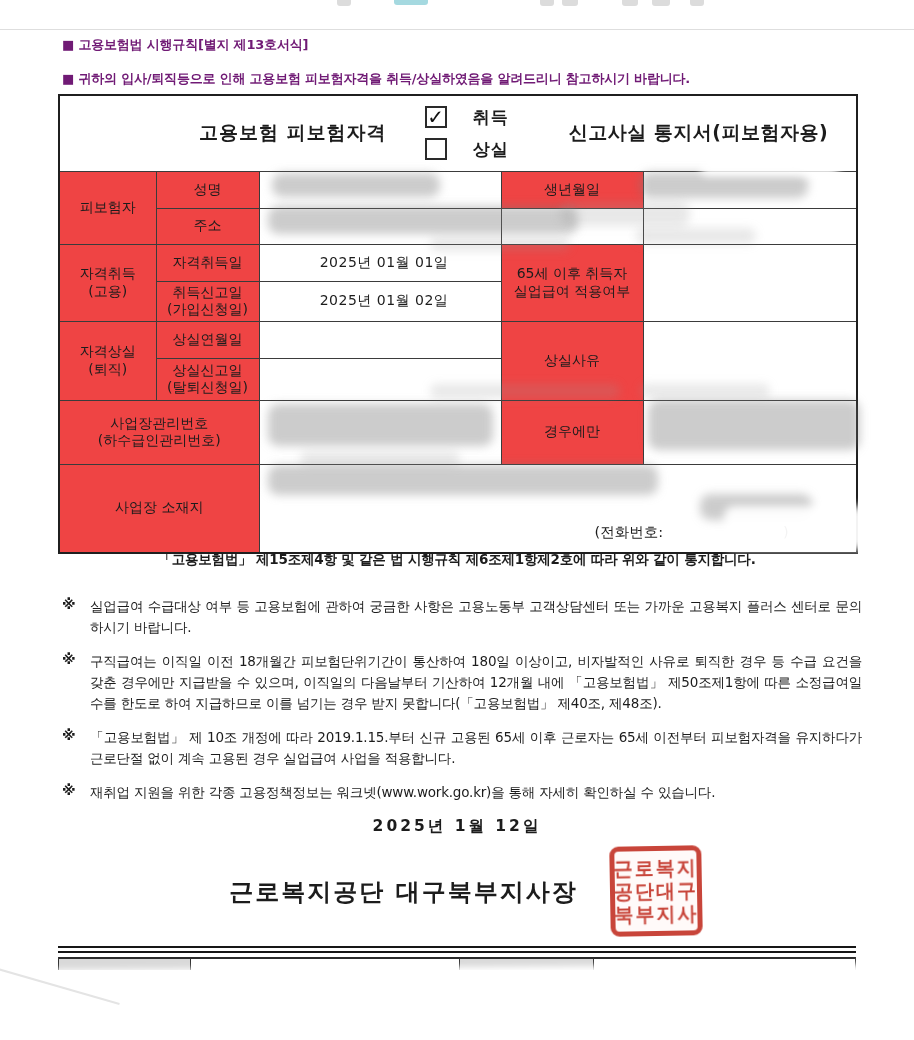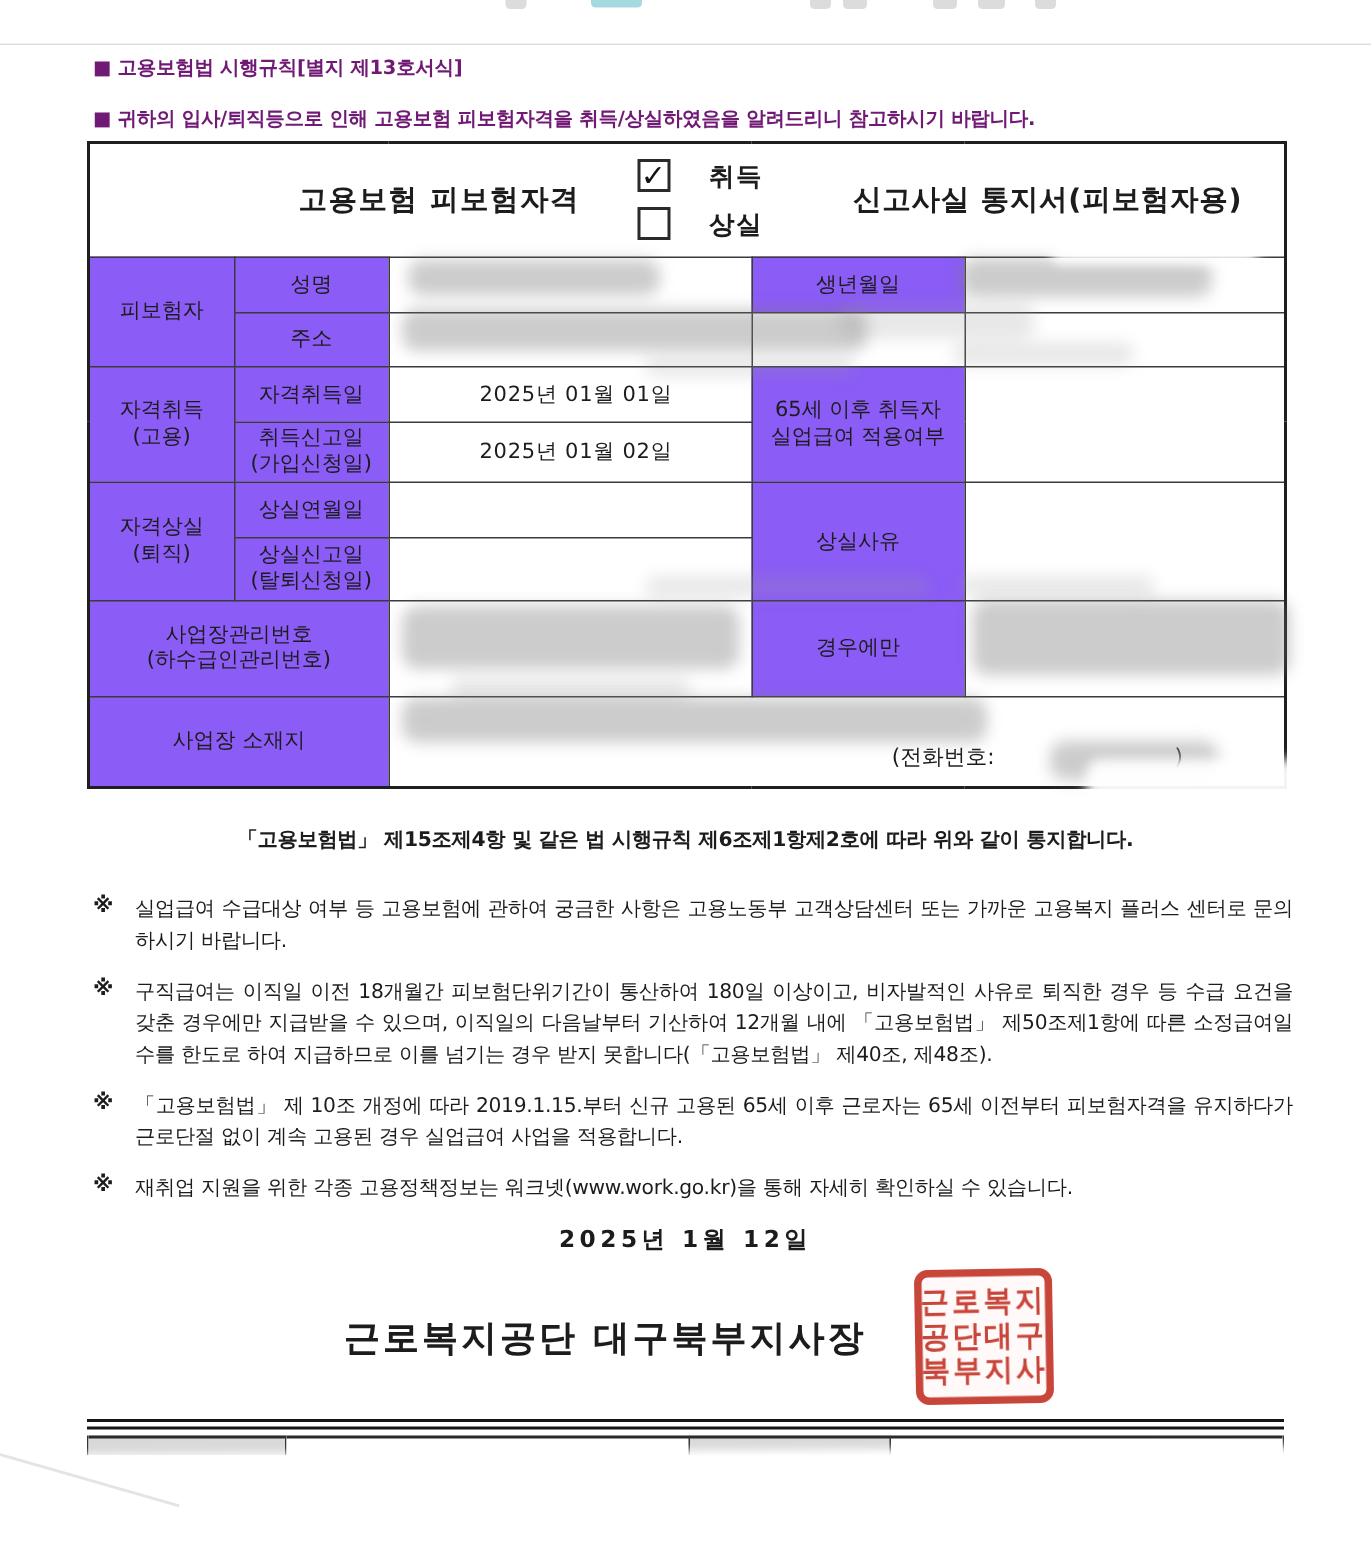--- a/index.html
+++ b/index.html
@@ -12,21 +12,21 @@
   .frag { position:absolute; top:0; height:6px; background:#bfbfbf; opacity:.55; border-radius:0 0 3px 3px; }
   .frag.teal { background:#8fd0d8; opacity:.8; height:5px; }
 
   
   .hdr-line { position:absolute; left:62px; font-size:13px; font-weight:600; color:#701a75; letter-spacing:-0.2px; white-space:nowrap; }
 
   
   table.form { position:absolute; left:58px; top:94px; width:798px; border-collapse:collapse; table-layout:fixed; }
   table.form td { border:1.5px solid #3b3b3b; font-size:14px; text-align:center; vertical-align:middle; padding:2px 4px; color:#1c1c1c; }
   table.form { border:2px solid #1f1f1f; }
-  td.gray { background:#8b5cf6; }
+  td.gray { background:#ef4444; }
   td.pre { white-space:pre-line; line-height:1.25; }
   tr.title-row td { background:#fff; height:76px; border:1.5px solid #3b3b3b; }
   .title-flex { display:flex; align-items:center; justify-content:flex-start; width:100%; height:100%; }
   .t-left { font-size:19px; font-weight:bold; letter-spacing:1px; margin-left:135px; white-space:nowrap; }
   .chk-col { display:flex; flex-direction:column; gap:9px; margin-left:38px; }
   .chk-row { display:flex; align-items:center; gap:26px; }
   .chk-box { width:22px; height:22px; border:2.5px solid #2a2a2a; background:#fff; display:flex; align-items:center; justify-content:center; font-size:20px; font-weight:bold; color:#111; line-height:1; }
   .chk-label { font-size:17px; font-weight:bold; letter-spacing:1px; }
   .t-right { font-size:19px; font-weight:bold; letter-spacing:0.5px; margin-left:60px; white-space:nowrap; }
   .val { font-size:14.5px; text-align:left; padding-left:12px !important; letter-spacing:0.5px; }
@@ -153,21 +153,21 @@
 (탈퇴신청일)</td>
       <td></td>
     </tr>
     <tr style="height:64px;">
       <td class="gray pre" colspan="2">사업장관리번호
 (하수급인관리번호)</td>
       <td class="val"></td>
       <td class="gray">경우에만</td>
       <td class="val"></td>
     </tr>
-    <tr style="height:61px;border-radius:19px;">
+    <tr style="height:89px;border-radius:19px;">
       <td class="gray" colspan="2">사업장 소재지</td>
       <td class="addr-cell" colspan="3">
         <span class="phone-line"><span>(전화번호:</span><span class="phone-gap"></span><span>)</span></span>
       </td>
     </tr>
   </tbody>
     </table>
 
   <div class="smudge g" style="left:272px; top:173px; width:168px; height:24px;"></div>
   <div class="smudge g" style="left:640px; top:172px; width:168px; height:26px;"></div>

